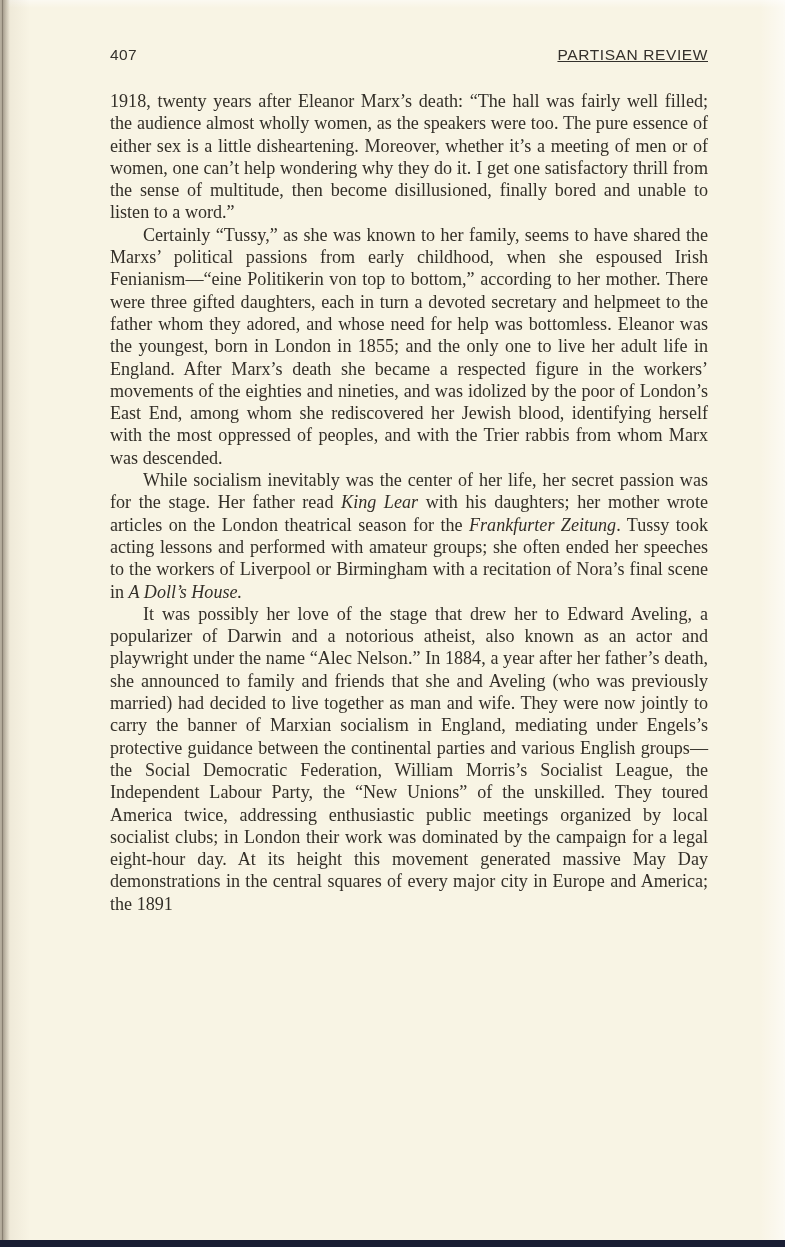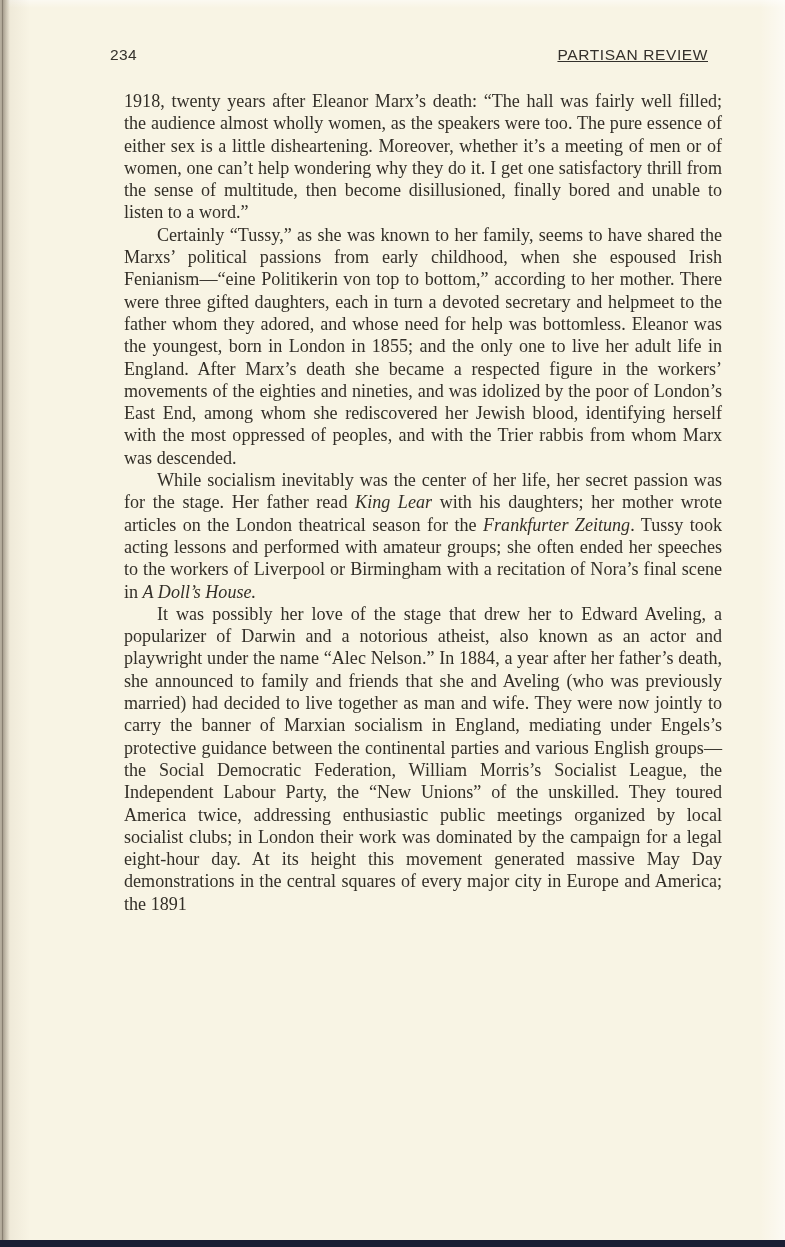--- a/index.html
+++ b/index.html
@@ -44,37 +44,37 @@
     top: 46px; left: 110px; width: 598px;
     display: flex; justify-content: space-between; align-items: baseline;
     font-family: "Liberation Sans", sans-serif;
     font-size: 15.5px;
     color: var(--header-ink, #34312c);
     letter-spacing: 0.4px;
   }
   .journal-title { letter-spacing: 0.6px; text-decoration: underline; }
   .body-text {
     position: absolute;
-    top: 90px; left: 124px; width: 598px;
+    top: 90px; left: 110px; width: 598px;
     font-size: 18.1px;
     line-height: 22.3px;
     text-align: justify;
     color: var(--ink, #332f28);
   }
   .body-text p { margin: 0; padding: 0; }
   .body-text p.indent { text-indent: 33px; }
   .body-text i { font-style: italic; }
 </style>
 </head>
 <body>
 
 <div class="page">
   <div class="scan-edge-left"></div>
   <div class="header">
-    <span class="page-number">234</span>
+    <span class="page-number">407</span>
     <span class="journal-title">PARTISAN REVIEW</span>
   </div>
   <div class="body-text">
       <p class=""><span>1918, twenty years after Eleanor Marx’s death: “The hall was fairly well filled; the audience almost wholly women, as the speakers were too. The pure essence of either sex is a little disheartening. Moreover, whether it’s a meeting of men or of women, one can’t help wondering why they do it. I get one satisfactory thrill from the sense of multitude, then become disillusioned, finally bored and unable to listen to a word.”</span></p>
       <p class="indent"><span>Certainly “Tussy,” as she was known to her family, seems to have shared the Marxs’ political passions from early childhood, when she espoused Irish Fenianism—“eine Politikerin von top to bottom,” according to her mother. There were three gifted daughters, each in turn a devoted secretary and helpmeet to the father whom they adored, and whose need for help was bottomless. Eleanor was the youngest, born in London in 1855; and the only one to live her adult life in England. After Marx’s death she became a respected figure in the workers’ movements of the eighties and nineties, and was idolized by the poor of London’s East End, among whom she rediscovered her Jewish blood, identifying herself with the most oppressed of peoples, and with the Trier rabbis from whom Marx was descended.</span></p>
       <p class="indent"><span>While socialism inevitably was the center of her life, her secret passion was for the stage. Her father read </span><i>King Lear</i><span> with his daughters; her mother wrote articles on the London theatrical season for the </span><i>Frankfurter Zeitung</i><span>. Tussy took acting lessons and performed with amateur groups; she often ended her speeches to the workers of Liverpool or Birmingham with a recitation of Nora’s final scene in </span><i>A Doll’s House.</i></p>
       <p class="indent"><span>It was possibly her love of the stage that drew her to Edward Aveling, a popularizer of Darwin and a notorious atheist, also known as an actor and playwright under the name “Alec Nelson.” In 1884, a year after her father’s death, she announced to family and friends that she and Aveling (who was previously married) had decided to live together as man and wife. They were now jointly to carry the banner of Marxian socialism in England, mediating under Engels’s protective guidance between the continental parties and various English groups—the Social Democratic Federation, William Morris’s Socialist League, the Independent Labour Party, the “New Unions” of the unskilled. They toured America twice, addressing enthusiastic public meetings organized by local socialist clubs; in London their work was dominated by the campaign for a legal eight-hour day. At its height this movement generated massive May Day demonstrations in the central squares of every major city in Europe and America; the 1891</span></p>
     </div>
   <div class="bottom-bar"></div>
 </div>

